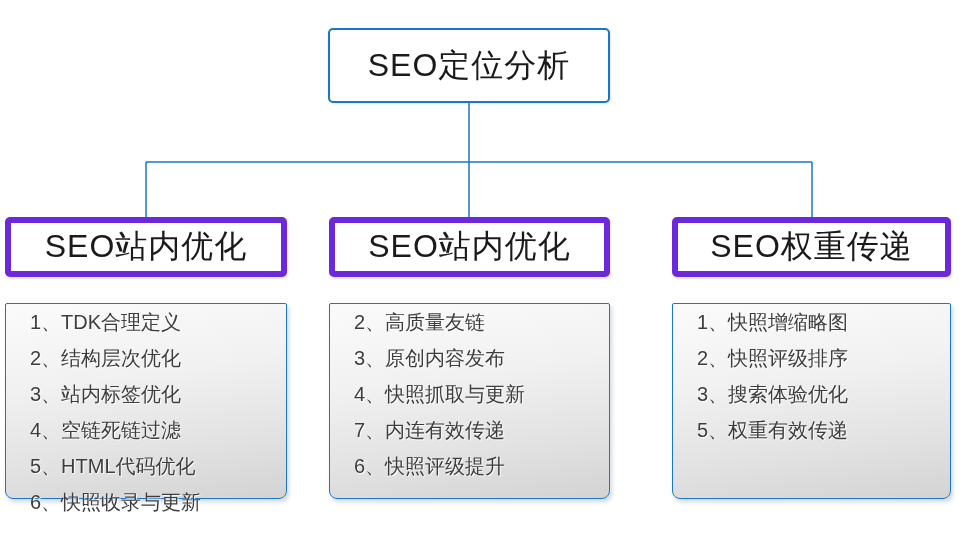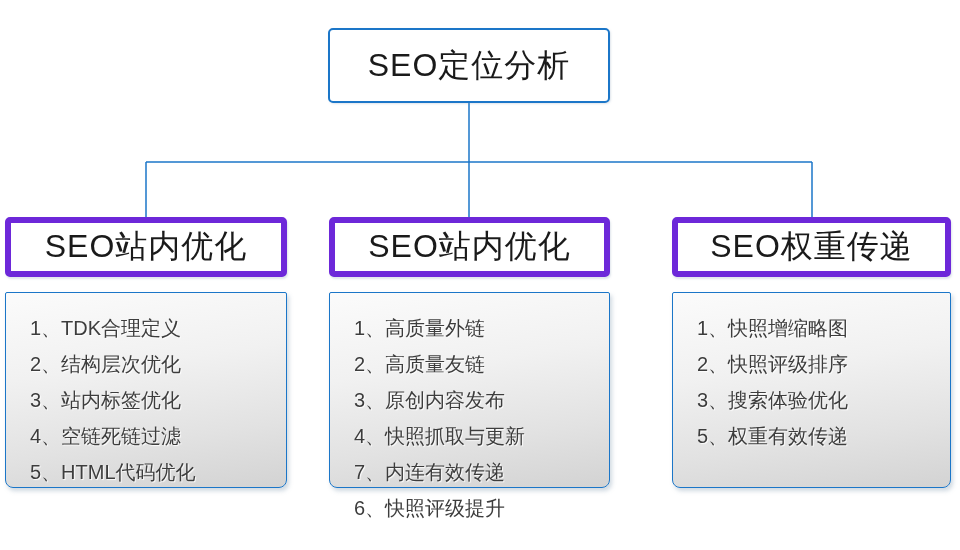--- a/index.html
+++ b/index.html
@@ -53,28 +53,28 @@
     align-items: center;
     justify-content: center;
     font-size: 32px;
     letter-spacing: 1px;
     color: #1a1a1a;
     white-space: nowrap;
     box-shadow: 1px 2px 2px rgba(130,155,180,0.25);
   }
   .col-list {
     position: absolute;
-    top: 280px;
+    top: 291px;
     height: 196px;
     box-sizing: border-box;
     border: 1.5px solid #1b76c8;
     border-radius: 2px 2px 8px 8px;
     background: linear-gradient(172deg, #fbfbfb 0%, #f1f1f1 38%, #e2e2e2 72%, #d3d3d3 100%);
     box-shadow: 2px 3px 4px rgba(120,145,170,0.35);
-    padding: 17px 8px 0 24px;
+    padding: 0 8px 0 24px;
   }
   .list-item {
     font-size: 20px;
     line-height: 36px;
     color: #3d3d3d;
     text-shadow: 1px 1px 1px rgba(255,255,255,0.95), 0 0 1px rgba(255,255,255,0.5);
     white-space: nowrap;
   }
   
   .c1 { left: 5px;   width: 282px; }
@@ -100,27 +100,27 @@
 
   <div class="col-header c1">
     <span>SEO站内优化</span>
   </div>
   <div class="col-list c1">
     <div class="list-item">1、TDK合理定义</div>
     <div class="list-item">2、结构层次优化</div>
     <div class="list-item">3、站内标签优化</div>
     <div class="list-item">4、空链死链过滤</div>
     <div class="list-item">5、HTML代码优化</div>
+    <div class="list-item">6、快照收录与更新</div>
   </div>
 
   <div class="col-header c2">
     <span>SEO站内优化</span>
   </div>
   <div class="col-list c2">
-    <div class="list-item">1、高质量外链</div>
     <div class="list-item">2、高质量友链</div>
     <div class="list-item">3、原创内容发布</div>
     <div class="list-item">4、快照抓取与更新</div>
     <div class="list-item">7、内连有效传递</div>
     <div class="list-item">6、快照评级提升</div>
   </div>
 
   <div class="col-header c3">
     <span>SEO权重传递</span>
   </div>

